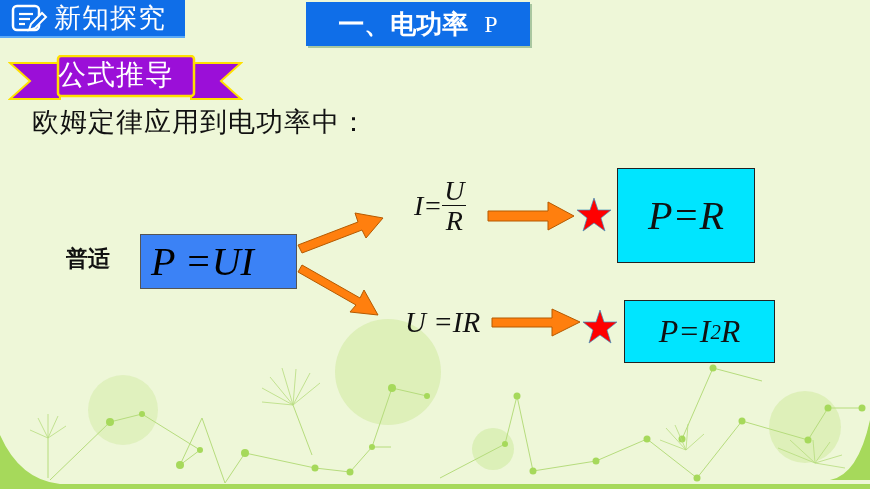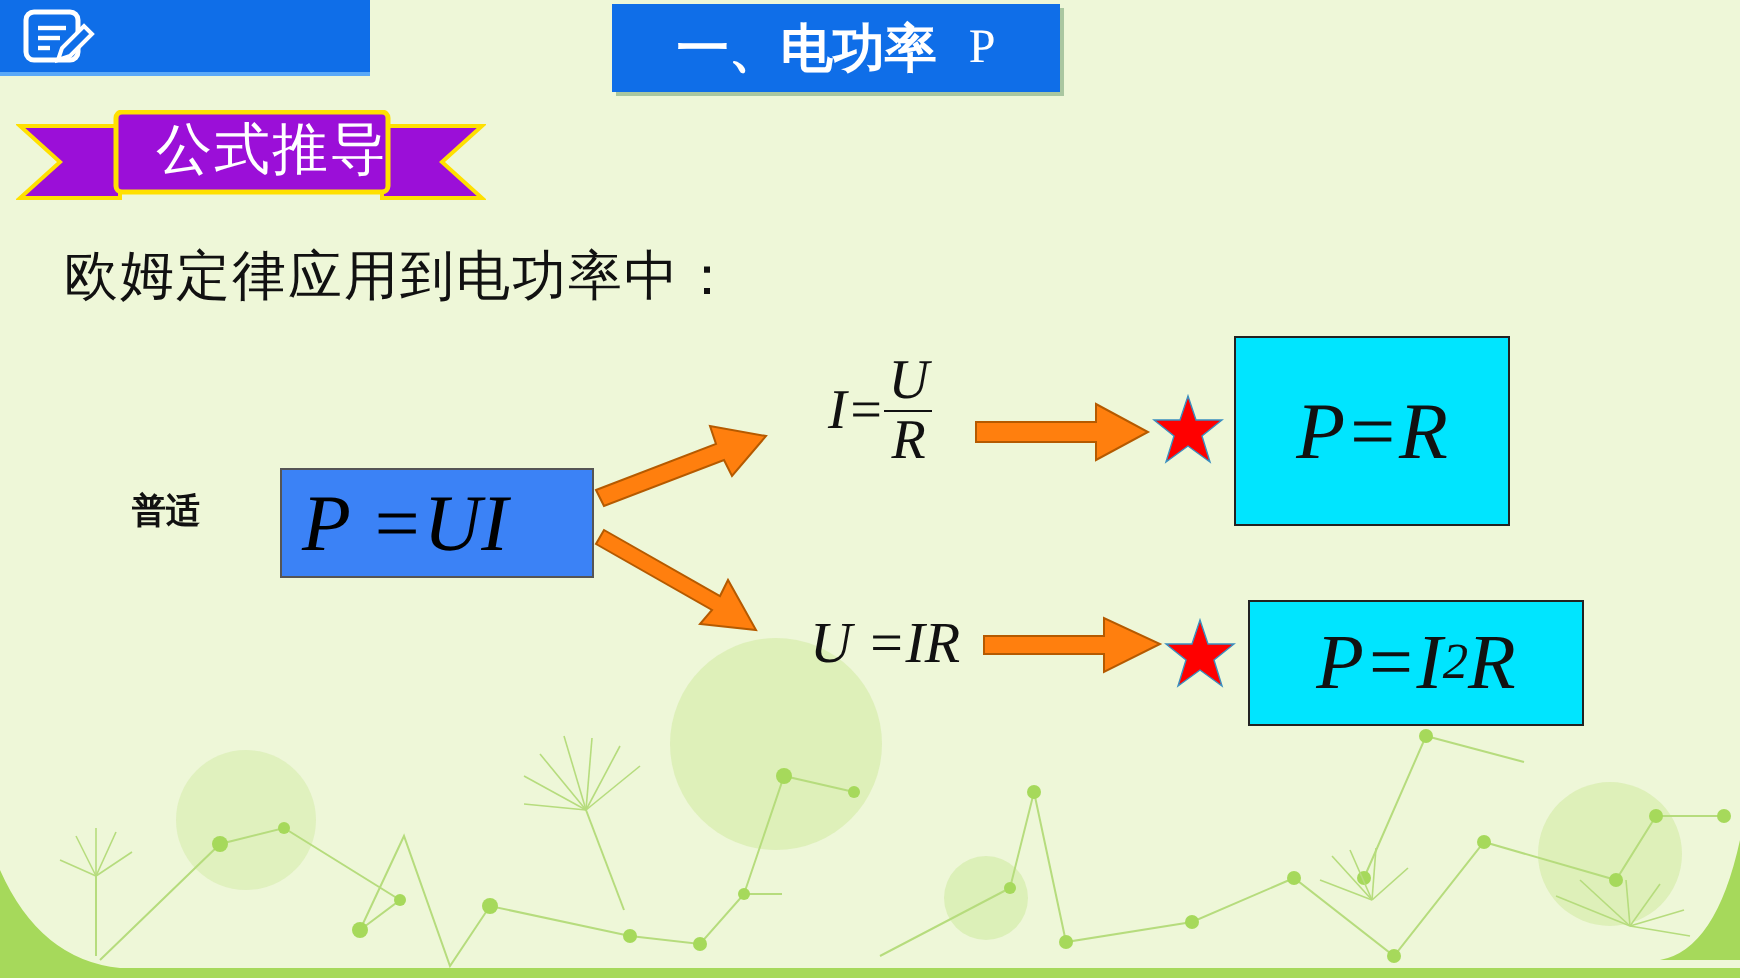--- a/index.html
+++ b/index.html
@@ -23,47 +23,47 @@
   .title-box {
     position:absolute; left:306px; top:2px; width:224px; height:44px;
     background:#0f6ee8; display:flex; align-items:center; justify-content:center;
     box-shadow:2px 2px 0 #a9c7a0;
   }
   .title-box .t { color:#fff; font-size:26px; font-weight:bold; }
   .title-box .p { color:#fff; font-size:24px; font-family:"Liberation Serif", serif; margin-left:16px; }
   .ribbon { position:absolute; left:8px; top:55px; width:235px; height:50px; }
   .ribbon-label {
     position:absolute; left:58px; top:56px; width:136px; height:38px;
-    color:#fff; font-size:28px; text-align:right; line-height:38px; letter-spacing:1px;
+    color:#fff; font-size:28px; text-align:left; line-height:38px; letter-spacing:1px;
   }
   .intro {
-    position:absolute; left:32px; top:120px; font-size:27px; color:#111;
+    position:absolute; left:32px; top:104px; font-size:27px; color:#111;
     letter-spacing:1px;
   }
   .general {
-    position:absolute; left:66px; top:244px; font-size:17px; font-weight:bold; color:#111;
+    position:absolute; left:66px; top:244px; font-size:22px; font-weight:bold; color:#111;
   }
   .eq-main {
     position:absolute; left:140px; top:234px; width:157px; height:55px;
     background:#3b82f6; border:1.5px solid #555;
     font-family:"Liberation Serif", serif; font-style:italic; font-size:40px;
     line-height:53px; padding-left:10px; color:#000;
   }
   .math { font-family:"Liberation Serif", serif; font-style:italic; color:#111; }
   .frac { display:inline-flex; flex-direction:column; align-items:center; vertical-align:middle; }
   .frac .num { border-bottom:1.5px solid #111; padding:0 2px; line-height:1.05; }
   .frac .den { line-height:1.05; }
   .eq-i { position:absolute; left:414px; top:176px; font-size:28px; display:flex; align-items:center; }
   .eq-u { position:absolute; left:405px; top:306px; font-size:29px; }
   .result-box {
     position:absolute; background:#00e5ff; border:1.5px solid #222;
     display:flex; align-items:center; justify-content:center;
   }
   .res1 { left:617px; top:168px; width:138px; height:95px; font-size:40px; }
-  .res2 { left:624px; top:300px; width:168px; height:63px; font-size:39px; }
+  .res2 { left:624px; top:300px; width:151px; height:63px; font-size:32px; }
   .arrows { position:absolute; left:0; top:0; width:870px; height:489px; pointer-events:none; }
   sup { font-size:0.65em; vertical-align:0.55em; font-style:italic; }
 </style>
 </head>
 <body>
 
 <svg class="bg-deco" viewBox="0 0 870 489">
   <circle cx="123" cy="410" r="35" fill="#dcefb8" opacity="0.8"></circle>
   <circle cx="388" cy="372" r="53" fill="#d9eeb2" opacity="0.8"></circle>
   <circle cx="493" cy="449" r="21" fill="#d7edb0" opacity="0.8"></circle>
@@ -130,20 +130,21 @@
 </svg>
 
 <div class="section-tag">
   <svg class="icon" viewBox="0 0 38 30">
     <rect x="3" y="3" width="26" height="24" rx="4" fill="none" stroke="#fff" stroke-width="2.5"></rect>
     <line x1="9" y1="11" x2="23" y2="11" stroke="#fff" stroke-width="2.2"></line>
     <line x1="9" y1="16" x2="20" y2="16" stroke="#fff" stroke-width="2.2"></line>
     <line x1="9" y1="21" x2="15" y2="21" stroke="#fff" stroke-width="2.2"></line>
     <path d="M19 27 L21 21 L32 10 L36 14 L25 25 Z" fill="#0f6ee8" stroke="#fff" stroke-width="2"></path>
   </svg>
+  <span class="label">新知探究</span>
 </div>
 
 <div class="title-box">
   <span class="t">一、电功率</span>
   <span class="p">P</span>
 </div>
 
 <svg class="ribbon" viewBox="0 0 235 50">
   <polygon points="2,8 52,8 52,44 2,44 22,26" fill="#9b0fd8" stroke="#ffe000" stroke-width="2"></polygon>
   <polygon points="233,8 183,8 183,44 233,44 213,26" fill="#9b0fd8" stroke="#ffe000" stroke-width="2"></polygon>

